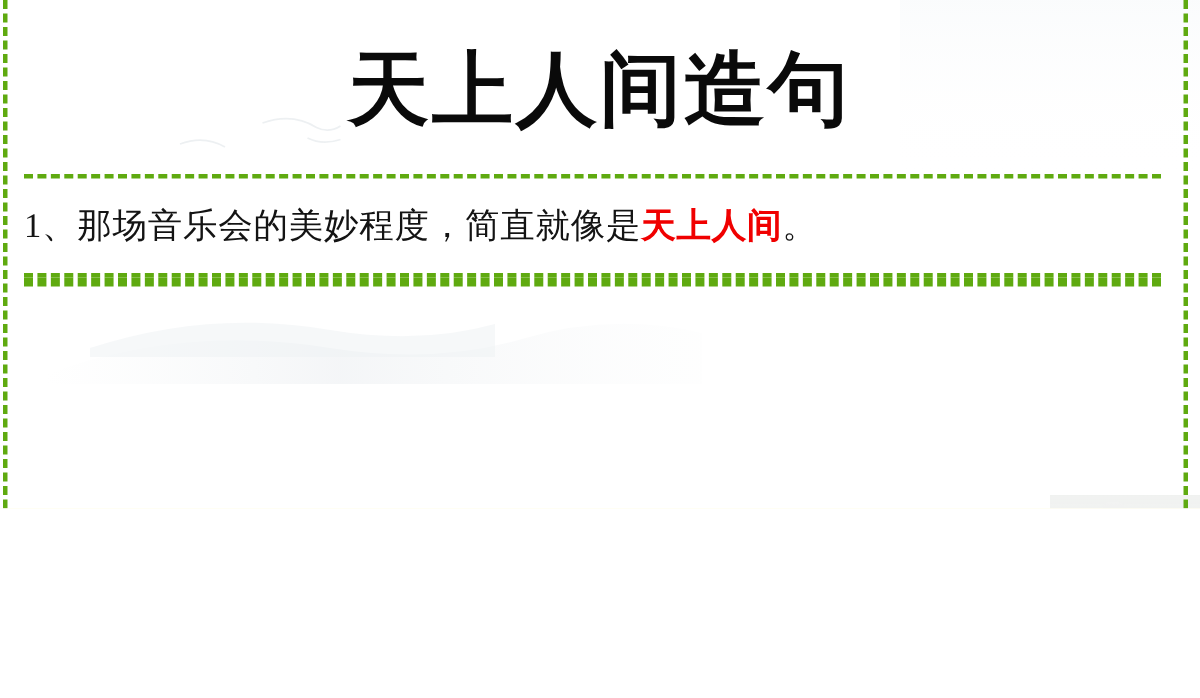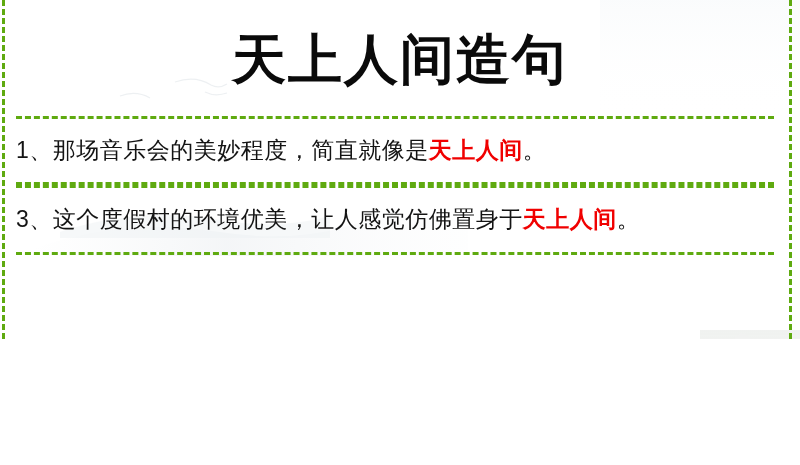--- a/index.html
+++ b/index.html
@@ -68,21 +68,21 @@
     top: 116px;
     width: 758px;
     z-index: 4;
   }
   .sep {
     height: 0;
     border-top: 3px dashed #5faa10;
   }
   .item {
     padding: 13px 4px 13px 0;
-    font-family: Liberation Sans, sans-serif;
+    font-family: Liberation Serif, serif;
     font-size: 23px;
     line-height: 1.62;
     color: #141414;
     letter-spacing: 0.5px;
     word-break: break-all;
   }
   .item .hl {
     color: #f00000;
     font-weight: 700;
   }
@@ -186,23 +186,20 @@
 
     <div class="item">
       <span>1、</span><span>那场音乐会的美妙程度，简直就像是</span><span class="hl">天上人间</span><span>。</span>
     </div>
 
     <div class="sep"></div>
 
 
     <div class="sep"></div>
 
-    <div class="item">
-      <span>3、</span><span>这个度假村的环境优美，让人感觉仿佛置身于</span><span class="hl">天上人间</span><span>。</span>
-    </div>
 
     <div class="sep"></div>
 
   </div>
 
   <div class="watermark">
     <svg class="logo-mark" viewBox="0 0 64 64">
       <path d="M46 9 q-20 -5 -32 10 q-12 15 -3 31 q6 11 19 13 q-14 -9 -15 -22 q-1 -14 12 -20 q10 -5 19 -12 z" fill="#e61f19"></path>
       <path d="M52 14 q8 14 1 27 q-7 13 -22 15 q13 -10 15 -22 q2 -13 -8 -21 q7 -1 14 1 z" fill="#e61f19"></path>
       <path d="M40 24 q-12 0 -16 10 q-4 10 5 16 q-4 -10 2 -16 q6 -6 16 -4 q-2 -5 -7 -6 z" fill="#ffffff"></path>

